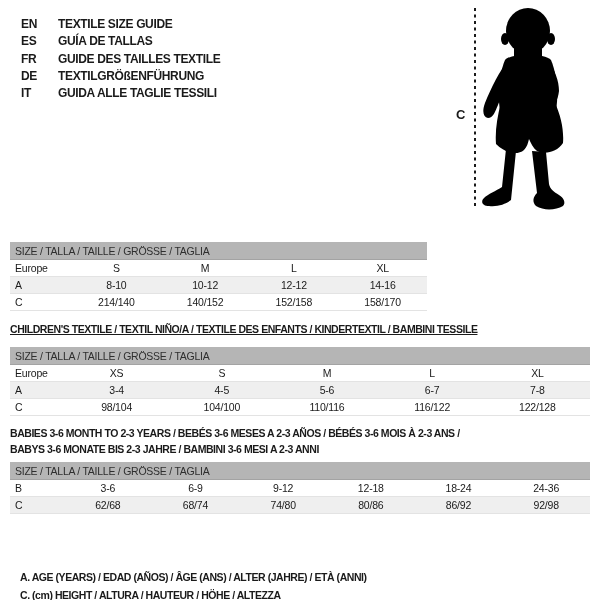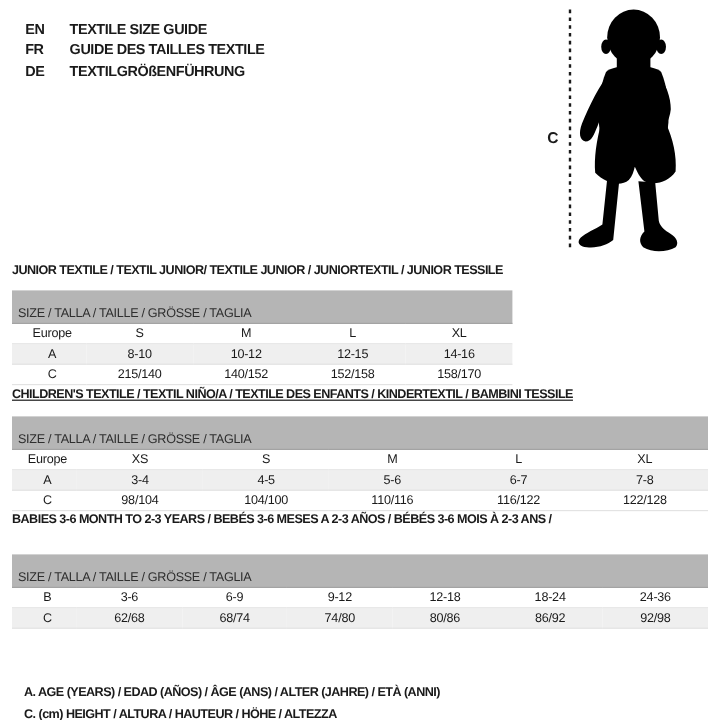--- a/index.html
+++ b/index.html
@@ -15,67 +15,72 @@
   .figure-svg{position:absolute;left:455px;top:0;}
   .height-label{position:absolute;left:456px;top:107px;font-size:13px;font-weight:bold;}
   
   .sec-title{position:absolute;left:10px;font-size:10.5px;font-weight:bold;letter-spacing:-0.45px;white-space:nowrap;line-height:16px;}
   
   table.sizetable{position:absolute;left:10px;border-collapse:collapse;table-layout:fixed;font-size:10.5px;letter-spacing:-0.2px;}
   table.t1{width:417px;}
   table.t2,table.t3{width:580px;}
   table.sizetable th{
     background:#b5b5b5;color:#2e2e2e;font-weight:normal;text-align:left;
-    height:15px;line-height:15px;padding:12px 0 0 5px;font-size:10.5px;letter-spacing:-0.25px;
+    height:15px;line-height:15px;padding:2px 0 0 5px;font-size:10.5px;letter-spacing:-0.25px;
     border-bottom:1px solid #a3a3a3;
   }
   table.sizetable td{
     height:16px;line-height:16px;padding:0;text-align:center;
     border-bottom:1px solid #e3e3e3;white-space:nowrap;
   }
-  table.sizetable td.lbl{text-align:center;padding-left:5px;}
+  table.sizetable td.lbl{text-align:left;padding-left:5px;}
   tr.alt td{background:#efefef;}
   
   .notes{position:absolute;left:20px;top:568px;font-size:10.5px;font-weight:bold;letter-spacing:-0.45px;line-height:18.3px;white-space:nowrap;}
 </style>
 </head>
 <body>
 
 <div class="page">
 
   <div class="lang-block">
     <div class="lang-row">
       <span class="lang-code">EN</span><span>TEXTILE SIZE GUIDE</span>
     </div>
     <div class="lang-row">
+      <span class="lang-code">ES</span><span>GUÍA DE TALLAS</span>
+    </div>
+    <div class="lang-row">
       <span class="lang-code">FR</span><span>GUIDE DES TAILLES TEXTILE</span>
     </div>
     <div class="lang-row">
       <span class="lang-code">DE</span><span>TEXTILGRÖßENFÜHRUNG</span>
+    </div>
+    <div class="lang-row">
+      <span class="lang-code">IT</span><span>GUIDA ALLE TAGLIE TESSILI</span>
     </div>
   </div>
 
   <svg class="figure-svg" width="140" height="215" viewBox="0 0 140 215">
     <line x1="20" y1="8" x2="20" y2="207" stroke="#1a1a1a" stroke-width="2" stroke-dasharray="3 3.5"></line>
     <g fill="#000000">
       <ellipse cx="73" cy="31" rx="22" ry="23"></ellipse>
       <ellipse cx="50" cy="39" rx="4" ry="6"></ellipse>
       <ellipse cx="96" cy="39" rx="4" ry="6"></ellipse>
       <rect x="59" y="42" width="28" height="18"></rect>
       <path d="M50,60 C56,53 90,53 96,60 C101,72 103,88 102,102 L101,112 C82,121 60,121 45,112 L44,102 C43,88 45,72 50,60 Z"></path>
       <path d="M53,61 C45,70 36,88 30,103 C27,111 28,117 33,118 C38,118 40,112 43,105 C48,91 54,78 60,69 Z"></path>
       <path d="M93,61 C100,70 104,81 104,91 C103,101 98,108 92,109 C88,109 86,104 88,98 C91,88 92,75 89,67 Z"></path>
       <path d="M46,103 C42,117 40,132 41,144 C50,153 62,156 69,150 C72,147 73,143 74,139 C76,143 78,148 82,151 C90,155 102,152 108,143 C109,130 106,116 100,103 C83,114 62,113 46,103 Z"></path>
       <path d="M51,149 L47,187 C41,191 33,194 29,198 C25,202 28,206 34,206 C43,207 51,204 56,200 L61,151 Z"></path>
       <path d="M77,151 L82,193 C78,197 77,202 81,206 C89,211 101,210 108,206 C111,203 109,198 104,195 C99,192 95,189 94,184 L91,152 Z"></path>
     </g>
   </svg>
   <div class="height-label">C</div>
 
-  <div class="sec-title" style="top:217px;">JUNIOR TEXTILE / TEXTIL JUNIOR/ TEXTILE JUNIOR / JUNIORTEXTIL / JUNIOR TESSILE</div>
   <table class="sizetable t1" style="top:242px;">
     <colgroup>
         <col style="width:62px;">
         <col>
         <col>
         <col>
         <col>
       </colgroup>
     <thead>
       <tr>
@@ -87,26 +92,26 @@
         <td class="lbl">Europe</td>
         <td>S</td>
         <td>M</td>
         <td>L</td>
         <td>XL</td>
       </tr>
       <tr class="alt">
         <td class="lbl">A</td>
         <td>8-10</td>
         <td>10-12</td>
-        <td>12-15</td>
+        <td>12-12</td>
         <td>14-16</td>
       </tr>
       <tr>
         <td class="lbl">C</td>
-        <td>215/140</td>
+        <td>214/140</td>
         <td>140/152</td>
         <td>152/158</td>
         <td>158/170</td>
       </tr>
     </tbody>
   </table>
 
   <div class="sec-title" style="top:321px;text-decoration:underline;">CHILDREN'S TEXTILE / TEXTIL NIÑO/A / TEXTILE DES ENFANTS / KINDERTEXTIL / BAMBINI TESSILE</div>
   <table class="sizetable t2" style="top:347px;">
     <colgroup>
@@ -145,20 +150,21 @@
         <td>104/100</td>
         <td>110/116</td>
         <td>116/122</td>
         <td>122/128</td>
       </tr>
     </tbody>
   </table>
 
   <div class="sec-title" style="top:425px;">
     <div>BABIES 3-6 MONTH TO 2-3 YEARS / BEBÉS 3-6 MESES A 2-3 AÑOS / BÉBÉS 3-6 MOIS À 2-3 ANS /</div>
+    <div>BABYS 3-6 MONATE BIS 2-3 JAHRE / BAMBINI 3-6 MESI A 2-3 ANNI</div>
   </div>
   <table class="sizetable t3" style="top:462px;">
     <colgroup>
         <col style="width:54px;">
         <col>
         <col>
         <col>
         <col>
         <col>
         <col>

